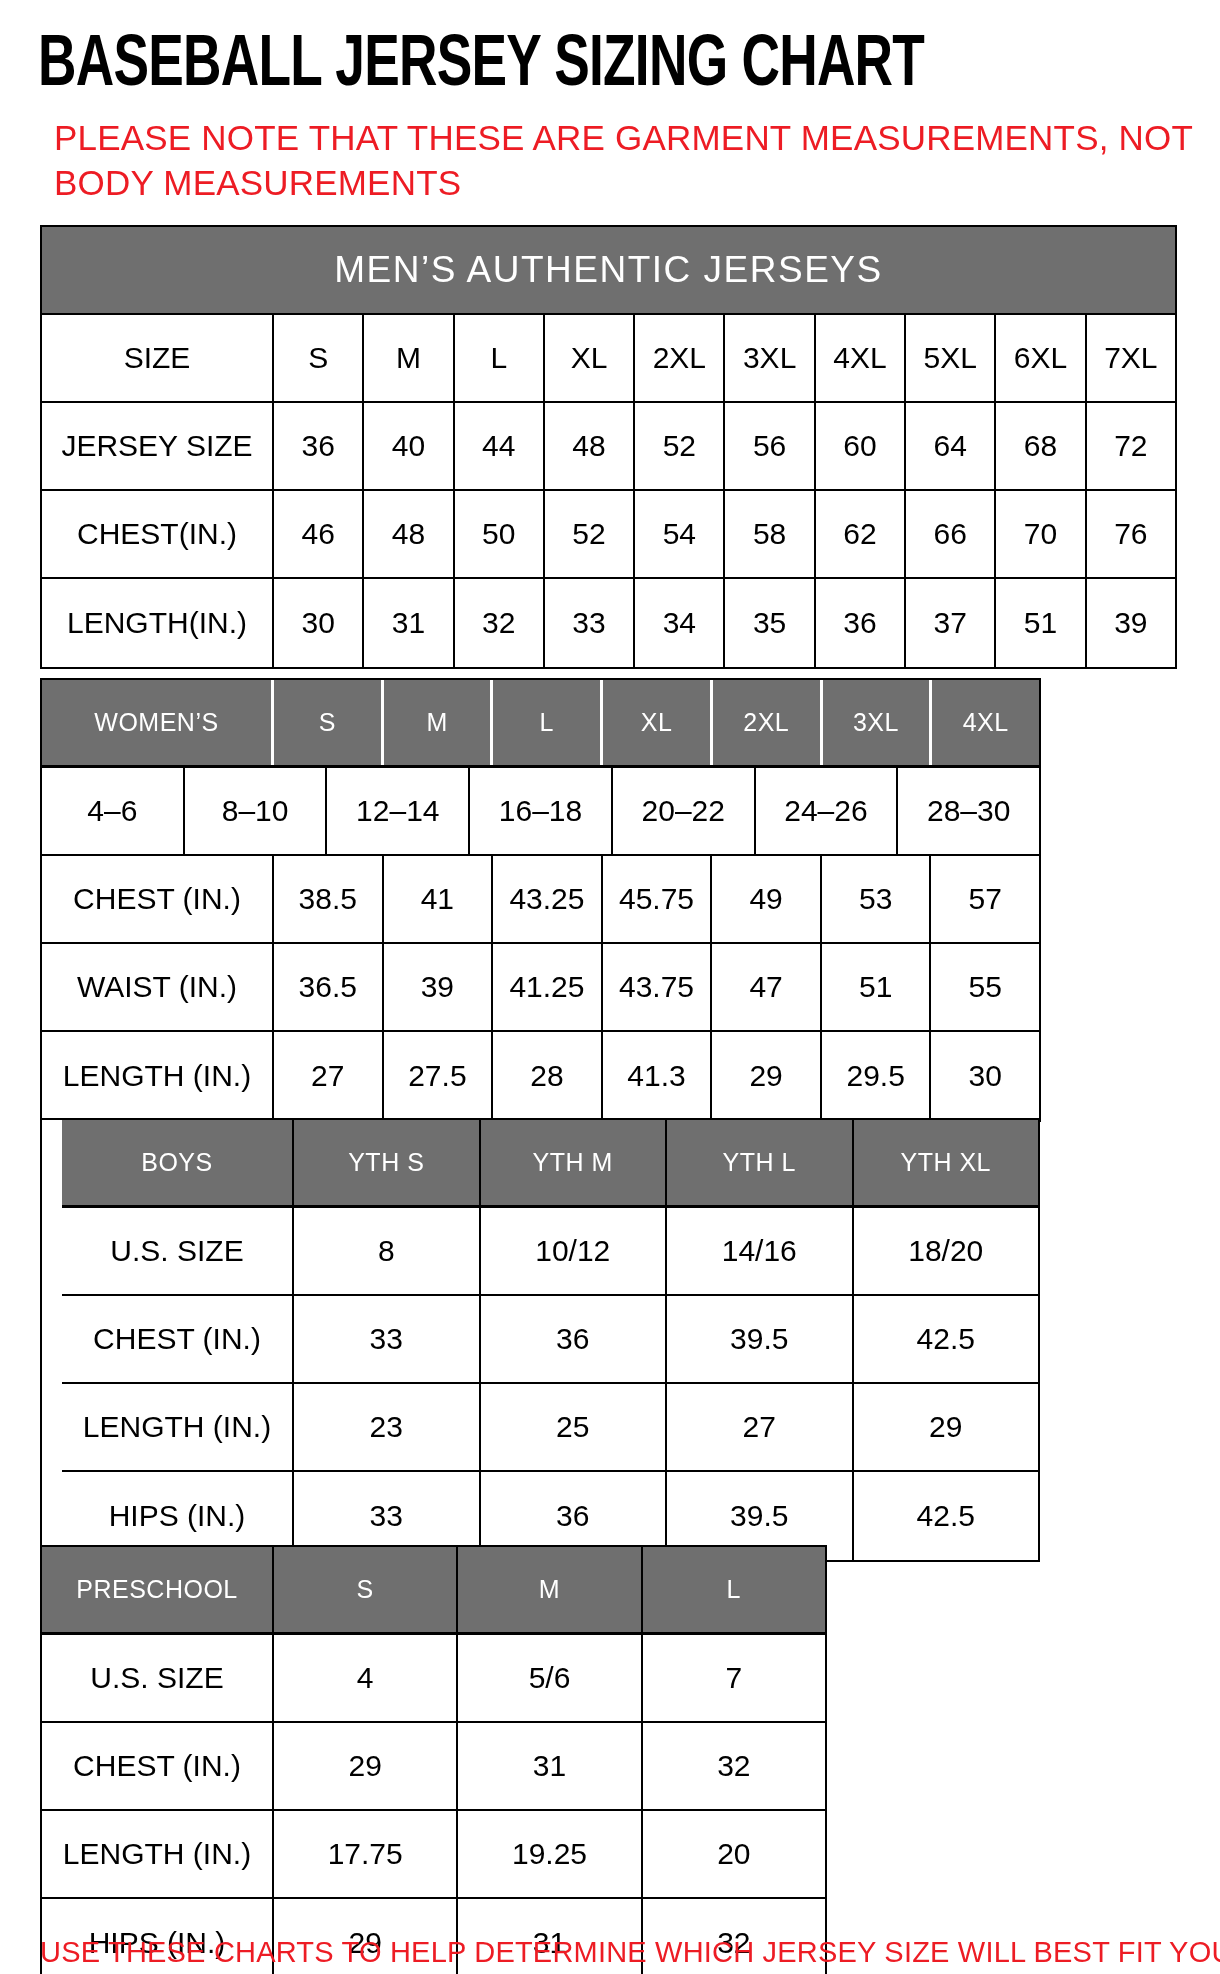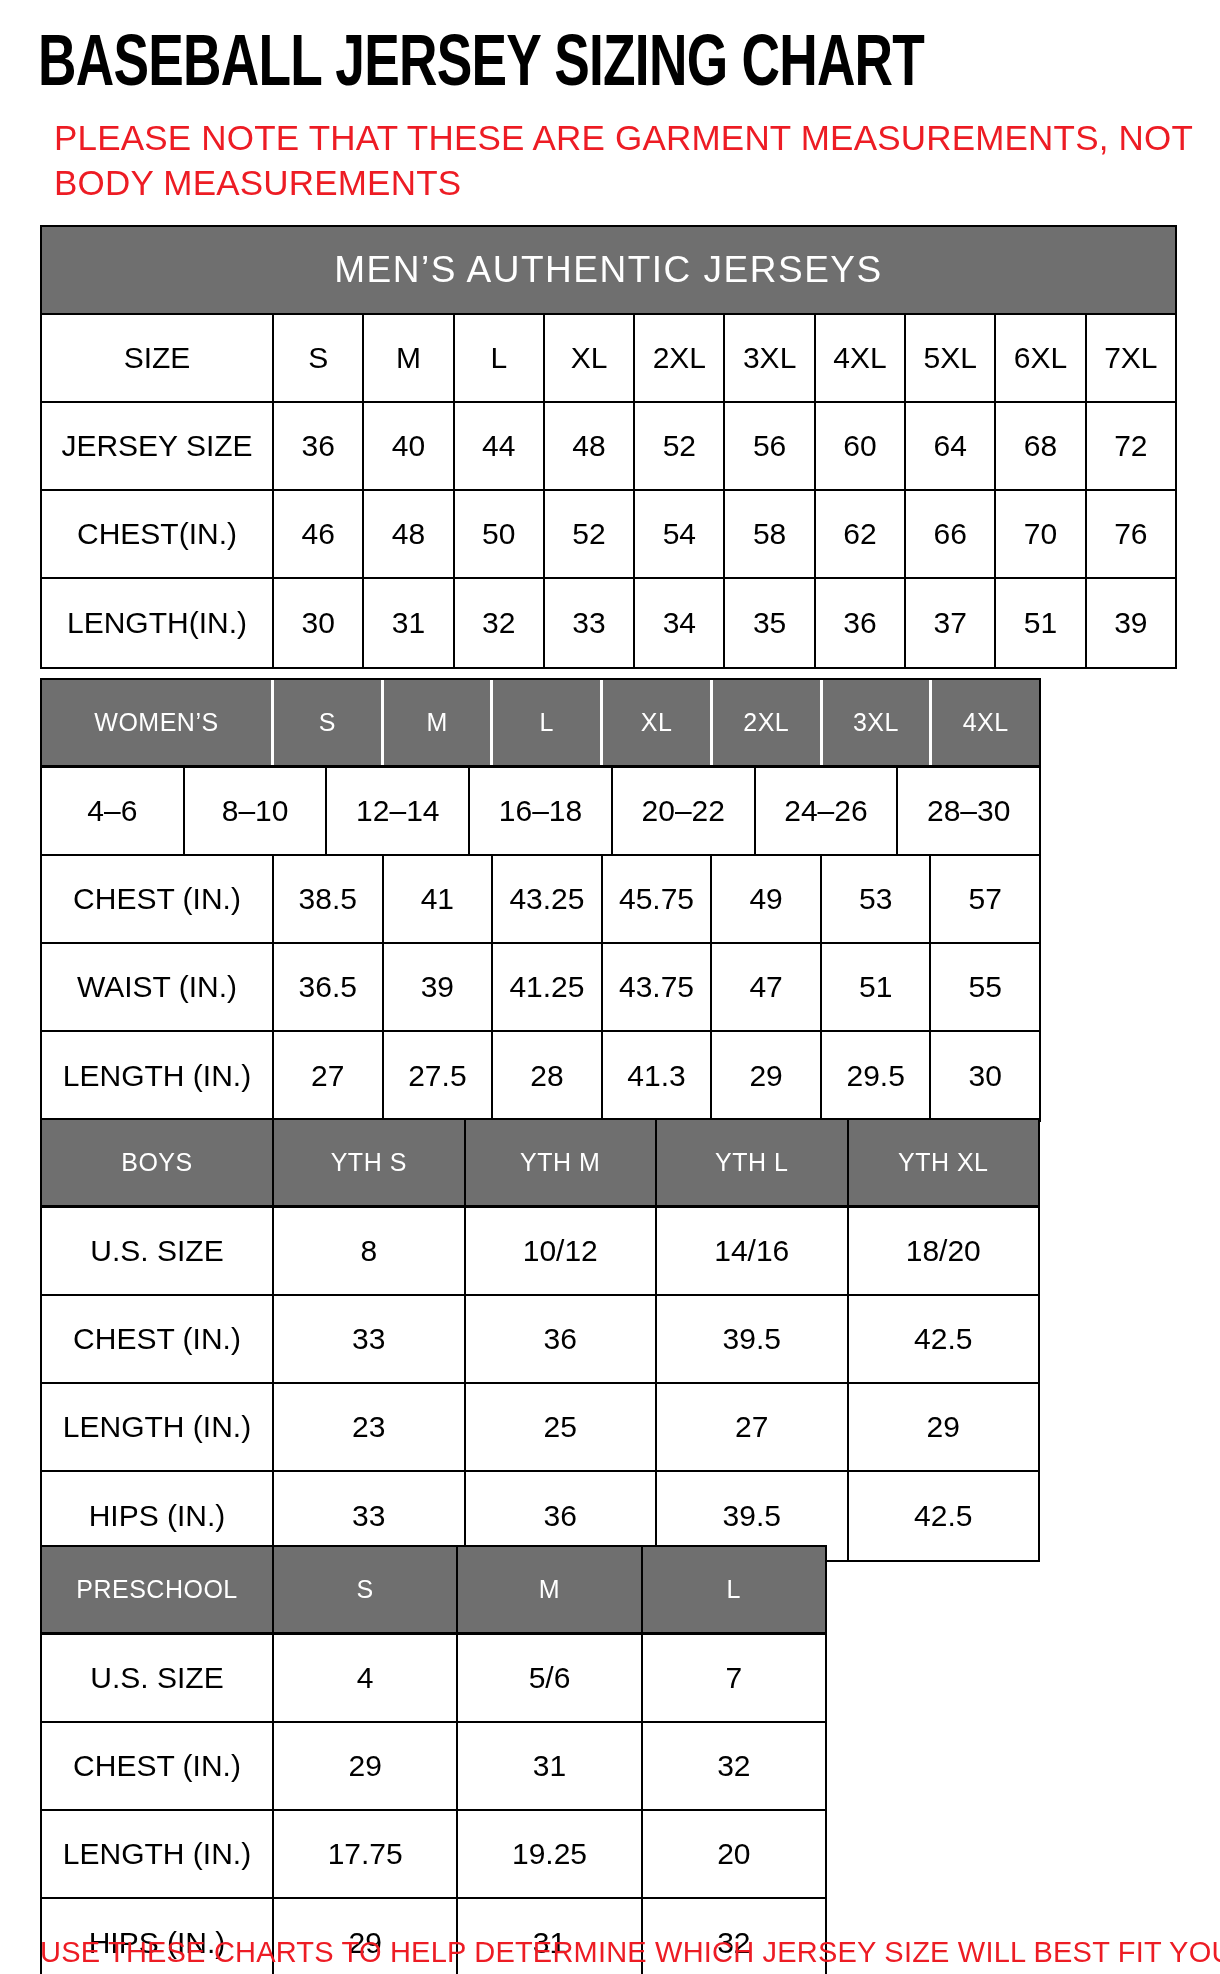--- a/index.html
+++ b/index.html
@@ -28,21 +28,21 @@
     position:absolute;top:1936px;left:40px;margin:0;
     font-size:29px;color:var(--red);white-space:nowrap;letter-spacing:0.2px;
   }
   .sizing-table{
     position:absolute;box-sizing:border-box;background:#fff;
     border:2px solid var(--line);
     margin-top:20px;
   }
   .mens{top:205px;left:40px;width:1137px;}
   .womens{top:658px;left:40px;width:1001px;}
-  .boys{top:1098px;left:40px;width:1000px;}
+  .boys{top:1098px;left:40px;width:1000px;padding-left:20px;}
   .preschool{top:1525px;left:40px;width:787px;}
 
   .banner-row{
     height:88px;background:var(--gray);color:#fff;
     display:flex;align-items:center;justify-content:center;
     font-size:37px;letter-spacing:1.5px;border-bottom:2px solid var(--line);
     box-sizing:border-box;
   }
   .trow{display:flex;height:88px;border-bottom:2px solid var(--line);box-sizing:border-box;}
   .trow:last-child{border-bottom:none;}

